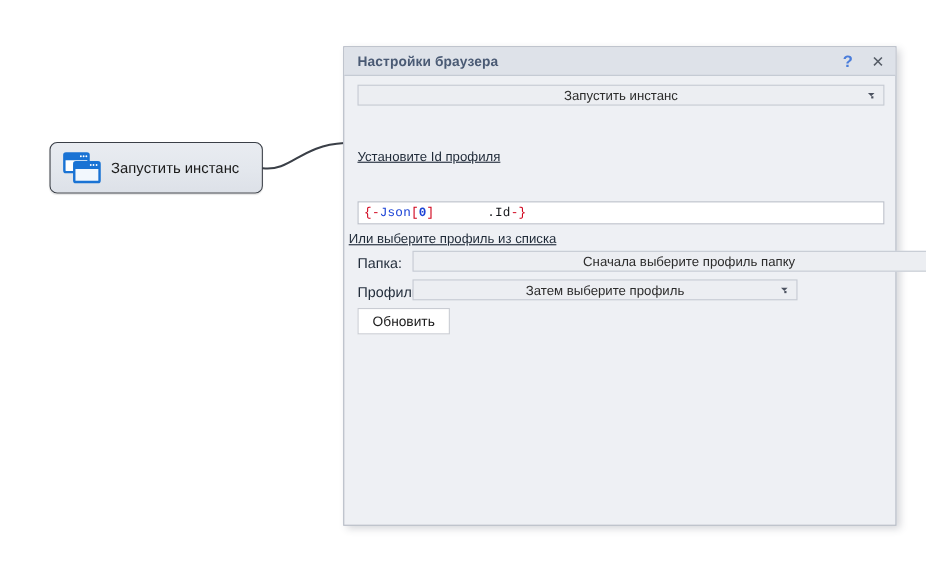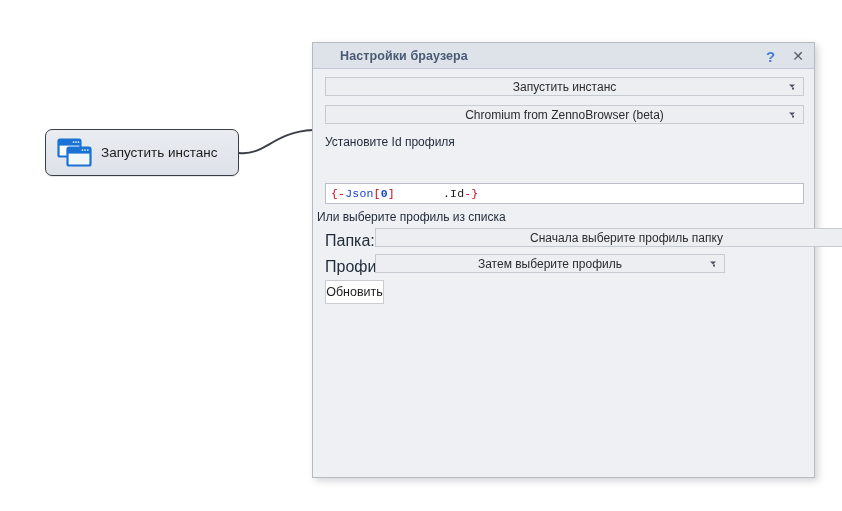--- a/index.html
+++ b/index.html
@@ -36,21 +36,20 @@
     border:1px solid #b4b9c4;
     box-sizing:border-box;
     box-shadow:3px 3px 7px rgba(60,65,80,.22);
   }
   #titlebar{
     height:26px;background:#dee2e9;
     border-bottom:1px solid #c3c8d2;
     display:flex;align-items:center;
     box-sizing:border-box;
     position:relative;
-    padding-left:15px;
   }
   #titlebar .ttl{
     font-size:12.5px;font-weight:bold;color:#4a5a74;margin-left:12px;letter-spacing:.1px;
   }
   #titlebar .tb-btns{position:absolute;right:6px;top:0;height:26px;display:flex;align-items:center;gap:10px;}
   .tb-help{font-size:15px;font-weight:bold;color:#4a7ddb;line-height:1;padding:0 3px;cursor:default;}
   .tb-close{font-size:14px;color:#555c66;line-height:1;padding:0 4px;cursor:default;}
 
   #dlgbody{padding:0;position:relative;height:calc(100% - 26px);}
 
@@ -71,41 +70,41 @@
     content:"";position:absolute;left:0;top:1px;
     border-left:3.5px solid transparent;border-right:3.5px solid transparent;
     border-top:3.5px solid #4c5260;
   }
   .combo .arrow::after{
     content:"";position:absolute;left:2.5px;top:4.5px;width:2px;height:1.5px;background:#4c5260;
   }
 
   .linklabel{
     position:absolute;font-size:12px;color:#1f2a38;
-    cursor:pointer;white-space:nowrap;
+    text-decoration:underline;cursor:pointer;white-space:nowrap;
   }
   .fieldlabel{
-    position:absolute;font-size:16px;color:#1f2a38;white-space:nowrap;
+    position:absolute;font-size:13px;color:#1f2a38;white-space:nowrap;
   }
 
   #idfield{
     position:absolute;left:12px;top:114px;width:479px;height:21px;
     background:#ffffff;border:1px solid #b9bec8;box-sizing:border-box;
     display:flex;align-items:center;
     font-family:"Liberation Mono","DejaVu Sans Mono",monospace;
     font-size:11.5px;padding-left:5px;letter-spacing:.2px;
   }
   .tk-brace{color:#d0021b;}
   .tk-name{color:#1b43d6;font-weight:normal;}
   .tk-brk{color:#d0021b;}
   .tk-num{color:#1b43d6;font-weight:bold;}
   .tk-prop{color:#14161a;margin-left:48px;}
 
   #refresh{
-    position:absolute;left:12px;top:211px;width:59px;height:24px;
+    position:absolute;left:12px;top:211px;width:84px;height:24px;
     background:#ffffff;border:1px solid #c9ccd3;box-sizing:border-box;
     font-size:12.5px;color:#1c1c1c;
     display:flex;align-items:center;justify-content:center;cursor:pointer;
   }
 </style>
 </head>
 <body>
 
 <div id="canvas">
 
@@ -146,24 +145,20 @@
     </div>
   </div>
 
   <div id="dlgbody">
 
     <div class="combo" style="left:12px;top:8px;width:479px;">
       <span>Запустить инстанс</span>
       <span class="arrow"></span>
     </div>
 
-    <div class="combo" style="left:12px;top:36px;width:479px;">
-      <span>Chromium from ZennoBrowser (beta)</span>
-      <span class="arrow"></span>
-    </div>
 
     <div class="linklabel" style="left:12px;top:66px;">Установите Id профиля</div>
 
     <div id="idfield">
       <span class="tk-brace">{-</span>
         <span class="tk-name">Json</span>
         <span class="tk-brk">[</span>
         <span class="tk-num">0</span>
         <span class="tk-brk">]</span>
         <span class="tk-prop">.Id</span>

